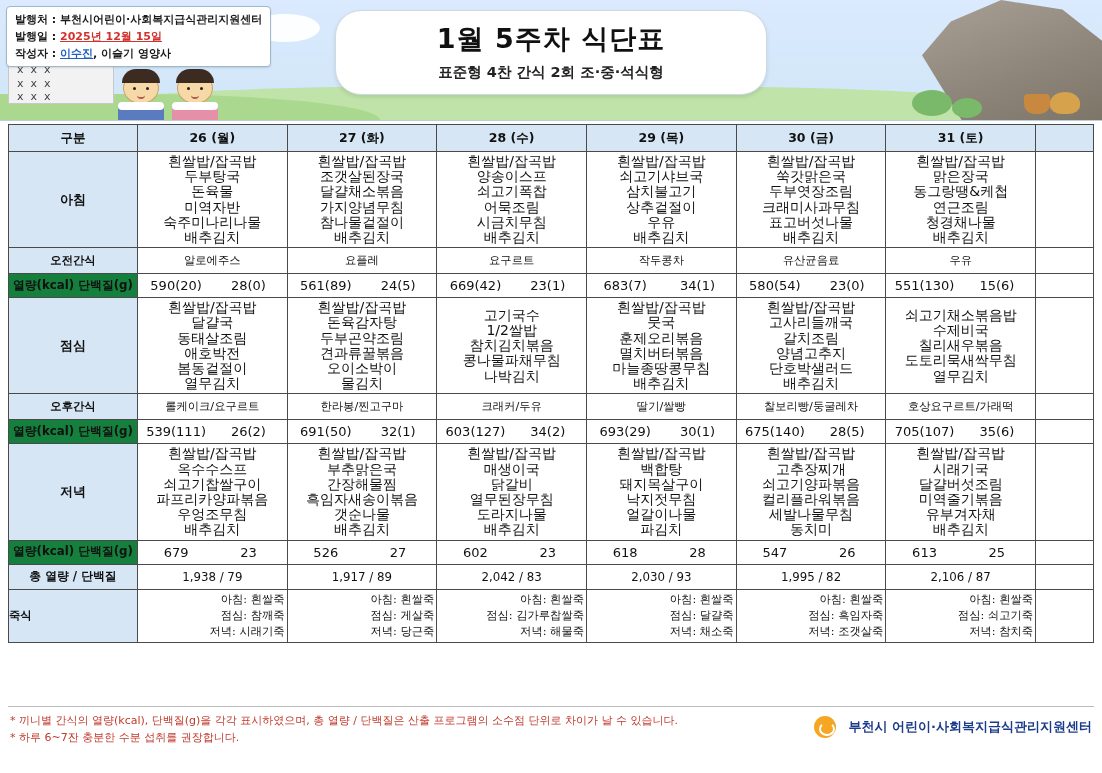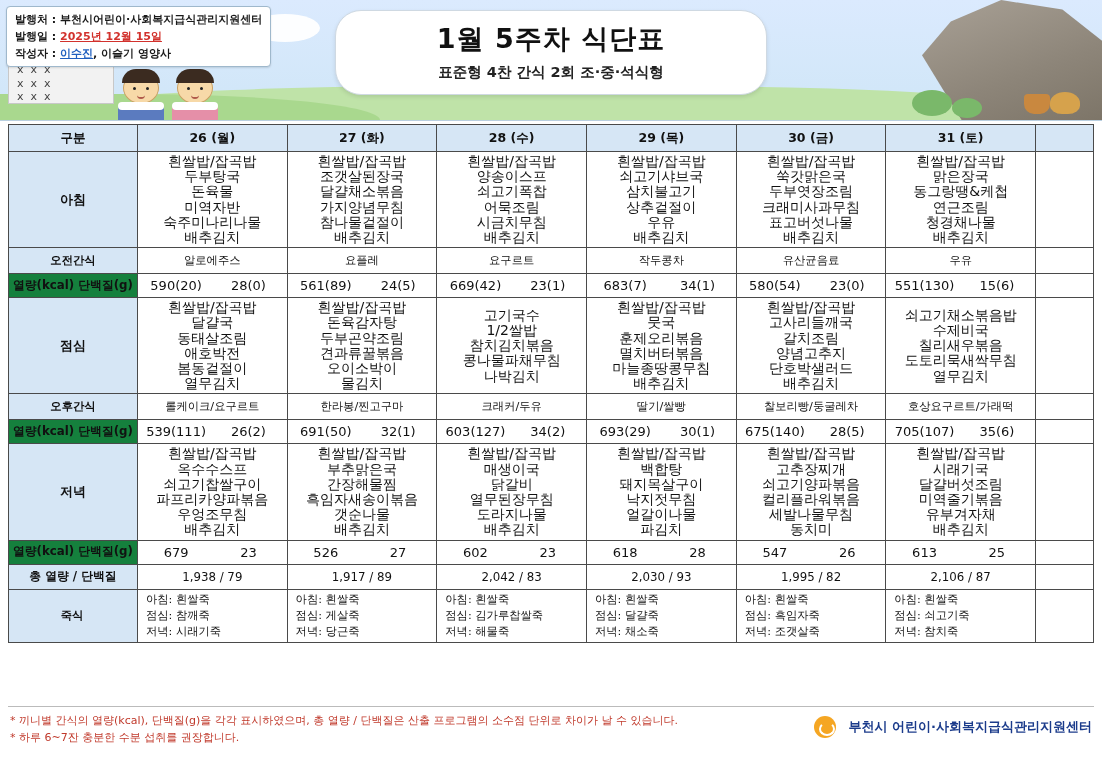--- a/index.html
+++ b/index.html
@@ -81,22 +81,22 @@
   .col-tail{width:53px;}
   td.day{font-size:14px;line-height:15.2px;}
   td.meal-label{background:#d6e6f5;font-weight:bold;font-size:13px;}
   tr.snack td{height:21px;font-size:11.3px;}
   tr.kcal td{height:19px;font-size:13px;}
   tr.kcal td.lbl{background:#15803d;font-weight:bold;font-size:11.8px;}
   .kcal-split{display:flex;}
   .kcal-split span{flex:1;}
   tr.total td{height:20px;font-size:11.8px;}
   tr.total td.lbl{background:#d6e6f5;font-weight:bold;}
-  td.porridge{font-size:11.3px;line-height:16px;text-align:left;padding-left:8px;}
-  td.porridge.lbl{text-align:center;padding-left:0;}
+  td.porridge{font-size:11.3px;line-height:16px;text-align:right;padding-left:8px;}
+  td.porridge.lbl{text-align:left;padding-left:0;}
 
   
   .footer{position:absolute;left:10px;top:712px;width:1082px;font-size:11px;color:#c0392b;line-height:17px;}
   .footer div{white-space:nowrap;}
   .logo{position:absolute;right:10px;top:716px;display:flex;align-items:center;gap:13px;}
   .logo .mark{width:22px;height:22px;border-radius:50%;background:#f5a623;position:relative;}
   .logo .mark:after{content:"";position:absolute;left:5px;top:6px;width:12px;height:10px;border:2px solid #fff;border-radius:50%;border-top-color:transparent;}
   .logo .txt{font-size:13px;font-weight:bold;color:#1b3b8b;}
   .hr{position:absolute;left:8px;top:706px;width:1086px;height:1px;background:#bbb;}
 </style>

